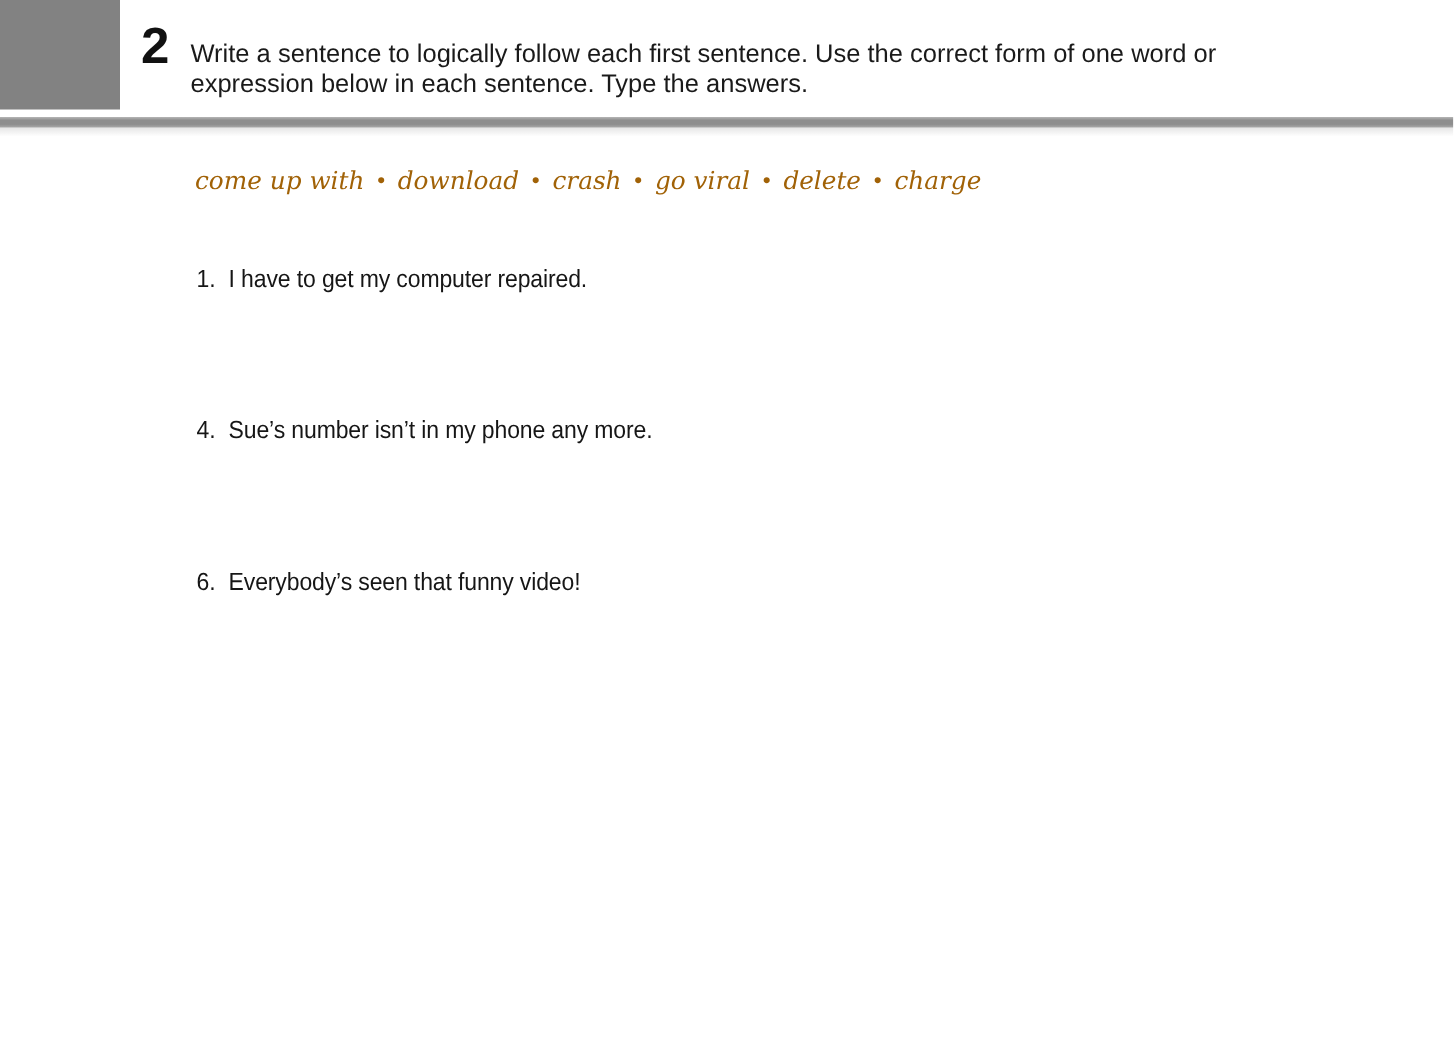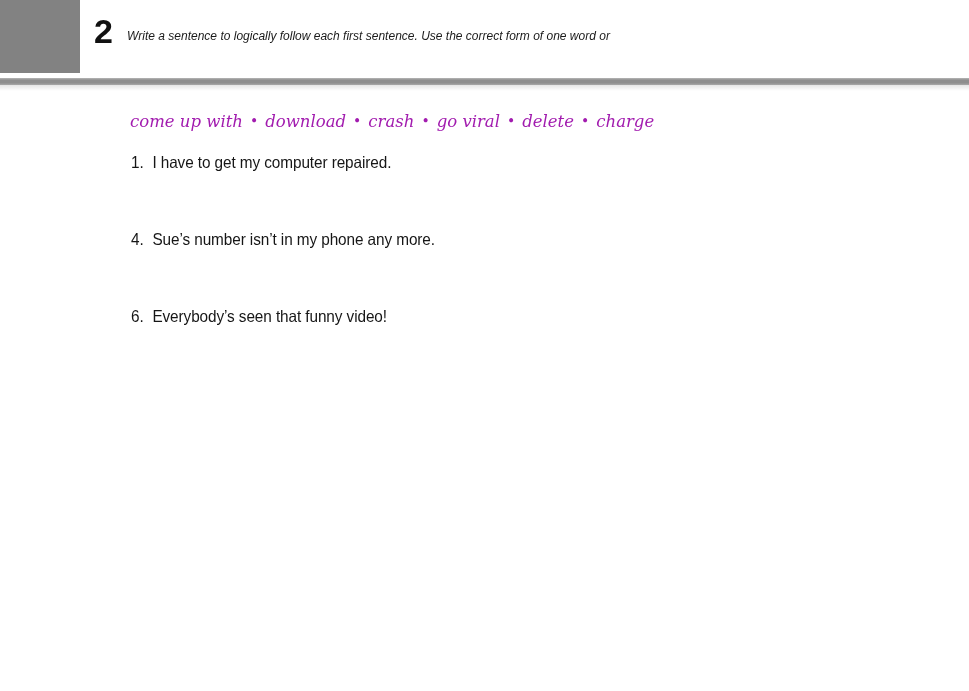--- a/index.html
+++ b/index.html
@@ -33,24 +33,23 @@
     font-size: 34px;
     font-weight: 700;
     line-height: 36px;
     color: #111111;
   }
   .instructions {
     position: absolute;
     left: 127px;
     top: 26px;
     width: 780px;
-    font-size: 12px;
+    font-size: 17px;
     line-height: 20px;
     color: #1a1a1a;
-    font-style: italic;
   }
 
   
   .divider {
     position: absolute;
     left: 0;
     top: 78px;
     width: 969px;
     height: 7px;
     background: linear-gradient(to bottom, #b6b6b6 0%, #8e8e8e 30%, #8e8e8e 70%, #a9a9a9 100%);
@@ -67,21 +66,21 @@
 
   
   .word-bank {
     position: absolute;
     left: 130px;
     top: 109px;
     font-family: "DejaVu Serif", "Liberation Serif", serif;
     font-style: italic;
     font-size: 16.5px;
     line-height: 24px;
-    color: #a21caf;
+    color: #a16207;
     white-space: nowrap;
   }
   .word-bank .bullet {
     font-style: normal;
     margin: 0 7px;
     font-size: 14px;
     vertical-align: 1px;
   }
 
   
@@ -89,20 +88,21 @@
     position: absolute;
     left: 131px;
     top: 152px;
     width: 760px;
     list-style: none;
     margin: 0;
     padding: 0;
   }
   .exercise-item {
     height: 77px;
+    margin-top: 24px;
   }
   .item-line {
     display: inline-block;
     transform: scaleX(0.93);
     transform-origin: 0 50%;
     font-size: 16.5px;
     line-height: 21px;
     letter-spacing: -0.1px;
     color: #161616;
     white-space: nowrap;
@@ -119,20 +119,21 @@
 <body>
 
 <div class="page">
 
   <div class="corner-tab"></div>
 
   <div class="activity-number">2</div>
 
   <div class="instructions">
     <div>Write a sentence to logically follow each first sentence. Use the correct form of one word or</div>
+    <div>expression below in each sentence. Type the answers.</div>
   </div>
 
   <div class="divider"></div>
 
   <div class="word-bank"><span>come up with</span><span class="bullet">•</span><span>download</span><span class="bullet">•</span><span>crash</span><span class="bullet">•</span><span>go viral</span><span class="bullet">•</span><span>delete</span><span class="bullet">•</span><span>charge</span></div>
 
   <ol class="exercise-list">
   <li class="exercise-item">
     <span class="item-line">
       <span class="item-number">1.</span><span class="item-sentence">I have to get my computer repaired.</span>

